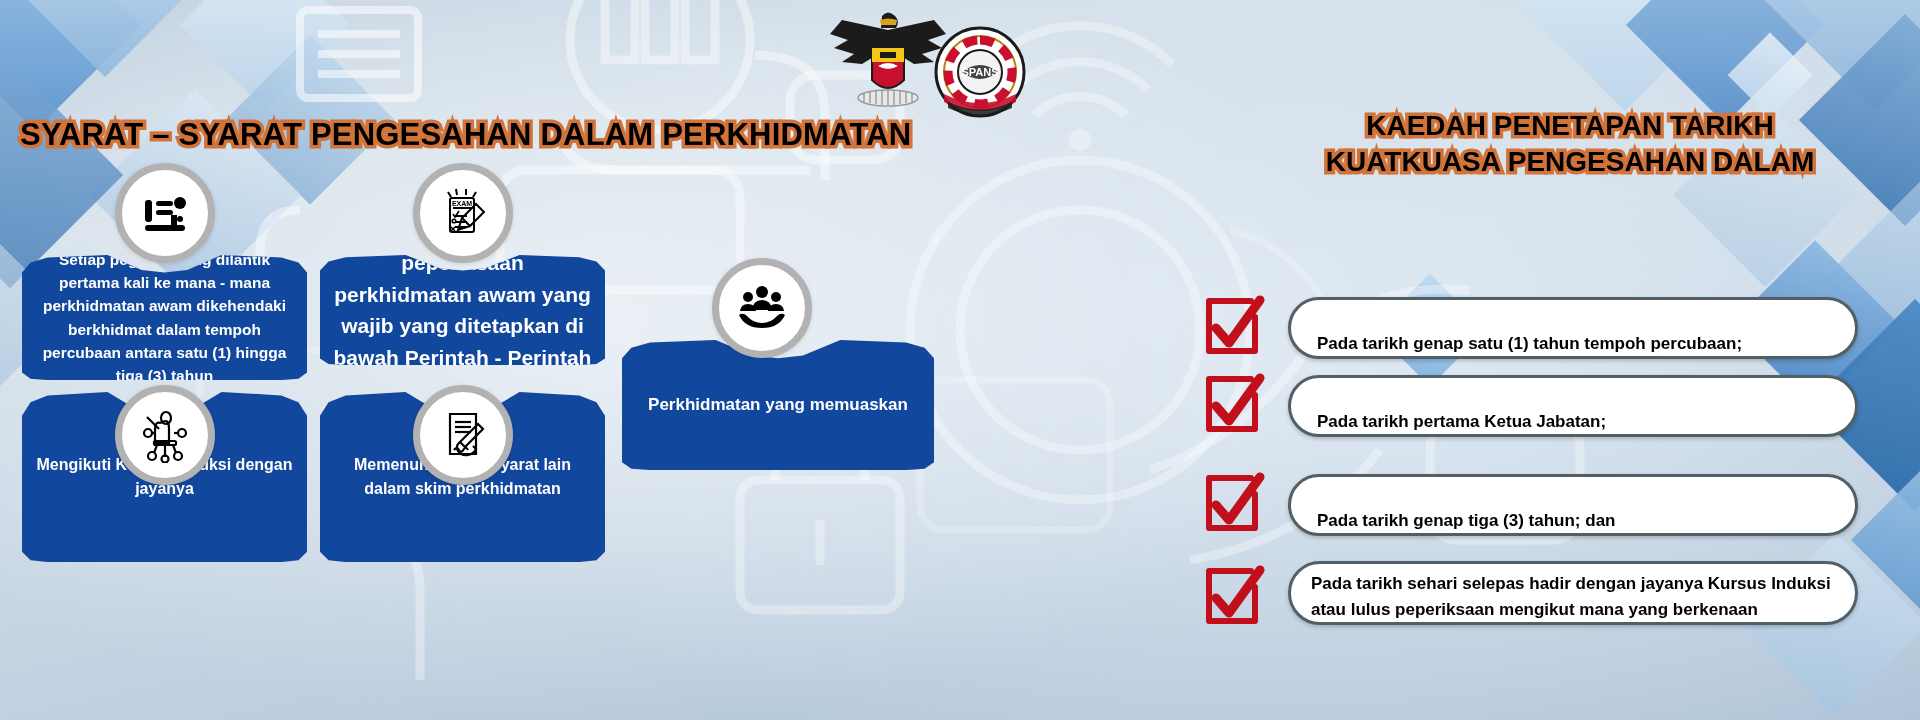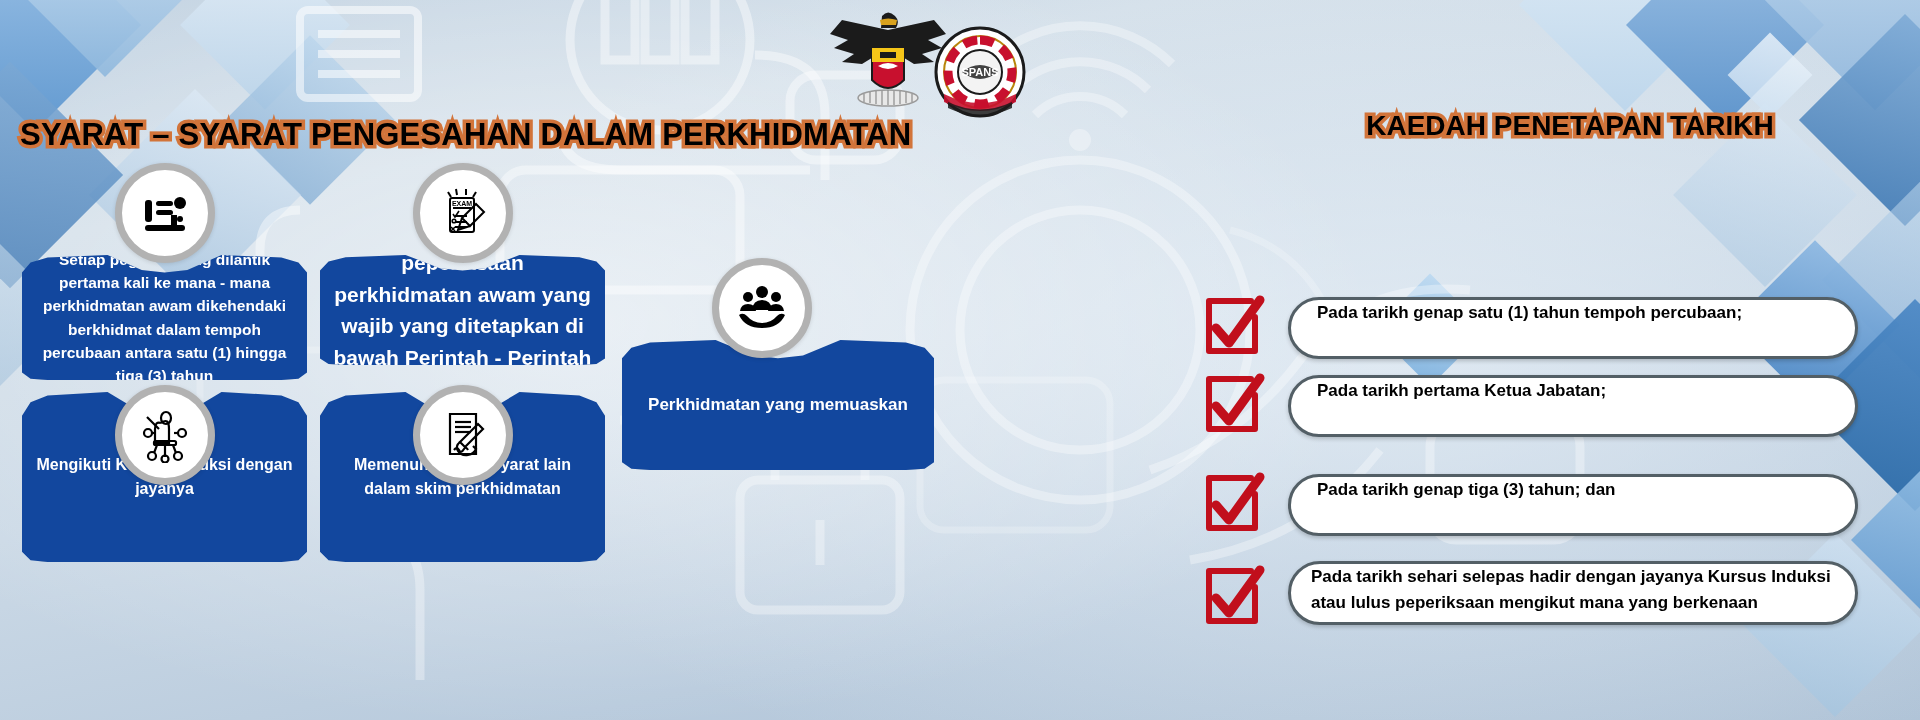--- a/index.html
+++ b/index.html
@@ -77,21 +77,21 @@
     display:flex; align-items:center; justify-content:center;
     box-shadow:0 1px 4px rgba(0,0,0,.12);
   }
 
   
   .pill {
     position:absolute;
     background:#fff;
     border:3px solid #535f66;
     border-radius:40px;
-    display:flex; align-items:flex-start;
+    display:flex; align-items:flex-end;
     padding:0 26px;
     color:#000; font-weight:bold;
     box-shadow:0 2px 4px rgba(0,0,0,.2);
   }
   .pill .ptxt { line-height:1.5; }
   .chk { position:absolute; }
 </style>
 </head>
 <body>
 
@@ -206,20 +206,21 @@
     <text x="46" y="50" text-anchor="middle" font-family="Liberation Sans, sans-serif" font-size="11" font-weight="bold" fill="#ffffff">SPANS</text>
     <path d="M10 68 q36 18 72 0 l0 8 q-36 18 -72 0 Z" fill="#c8102e" opacity=".9"></path>
     <path d="M14 76 q32 15 64 0 l0 6 q-32 15 -64 0 Z" fill="#1b1b1b" opacity=".85"></path>
   </svg>
 </div>
 
 <div id="left-title">SYARAT – SYARAT PENGESAHAN DALAM PERKHIDMATAN</div>
 
 <div id="right-title">
   <div>KAEDAH PENETAPAN TARIKH</div>
+  <div>KUATKUASA PENGESAHAN DALAM</div>
 </div>
 
 <div class="card shape-notch" style="left:22px;top:255px;width:285px;height:125px;font-size:15.5px;">
   <span class="txt">Setiap pegawai yang dilantik pertama kali ke mana - mana perkhidmatan awam dikehendaki berkhidmat dalam tempoh percubaan antara satu (1) hingga tiga (3) tahun</span>
 </div>
 <div class="badge" style="left:115px;top:163px;width:100px;height:100px;">
   <svg width="50" height="50" viewBox="0 0 50 50">
     <g fill="#000">
       <rect x="5" y="12" width="7" height="22" rx="3"></rect>
       <rect x="16" y="13" width="17" height="5" rx="2.5"></rect>

